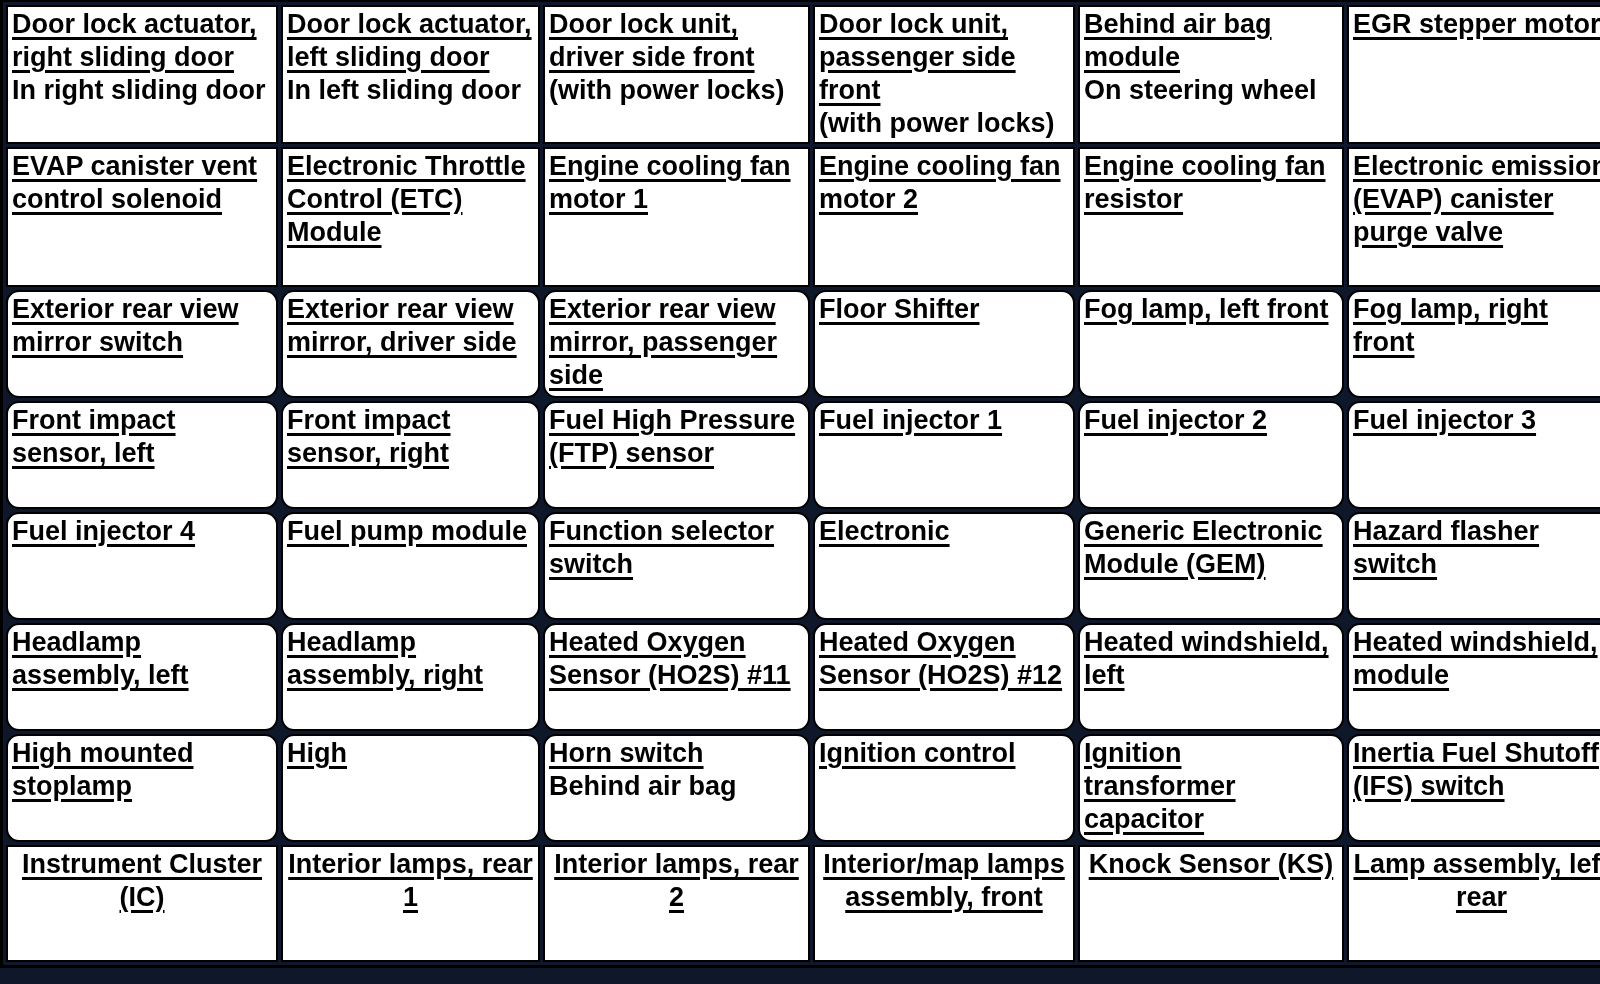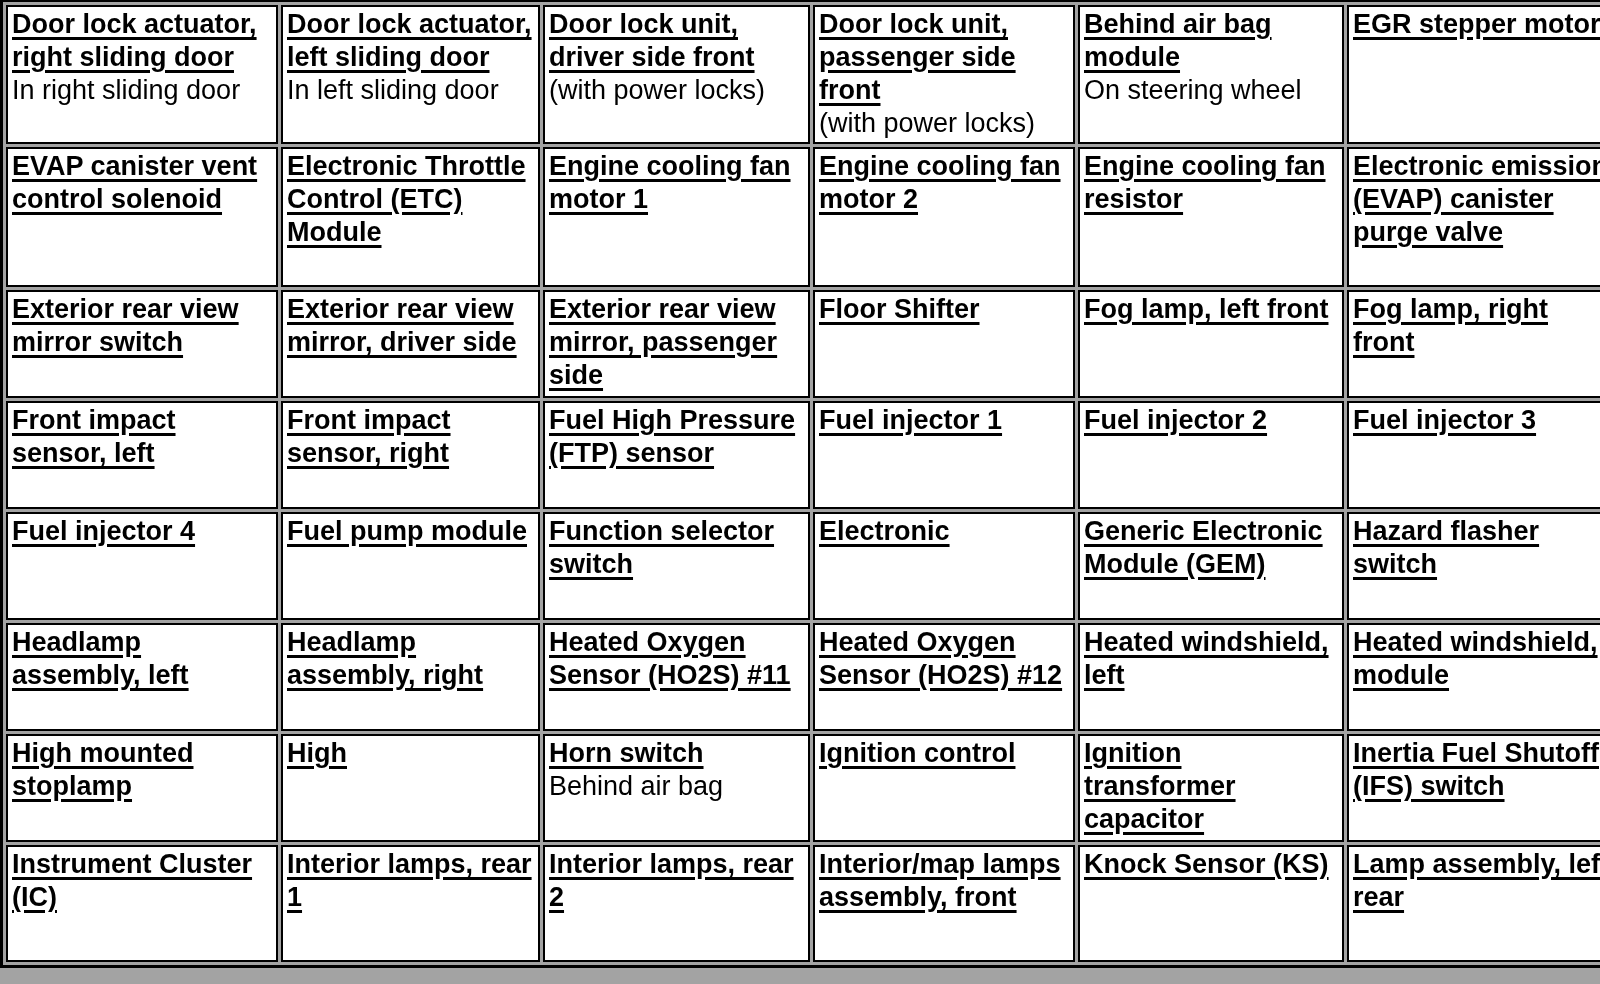--- a/index.html
+++ b/index.html
@@ -5,21 +5,21 @@
   html, body {
     margin: 0;
     padding: 0;
     background: #ffffff;
     font-family: "Liberation Sans", sans-serif;
   }
   .page {
     width: 1600px;
     height: 984px;
     overflow: hidden;
-    background: #a3a3a3;
+    background: #0f172a;
   }
   table.component-table {
     table-layout: fixed;
     border-collapse: separate;
     border-spacing: 3px;
     border: 3px solid #000000;
     width: 1604px;
     margin-top: -1px;
     margin-left: 0;
   }
@@ -30,32 +30,32 @@
     vertical-align: top;
     padding: 1px 4px 2px 4px;
     font-size: 27px;
     line-height: 33px;
     color: #000000;
     overflow: hidden;
     word-wrap: break-word;
   }
   tr.row-tall td.cell   { height: 138px; }
   tr.row-tall2 td.cell  { height: 140px; }
-  tr.row-med td.cell    { height: 108px; }
-  tr.row-last td.cell   { height: 117px; }
+  tr.row-med td.cell    { height: 108px; border-radius: 13px; }
+  tr.row-last td.cell   { height: 117px; text-align: center; }
   a.component-link {
     font-weight: bold;
     color: #000000;
     text-decoration: underline;
     text-decoration-thickness: 3px;
     text-underline-offset: 4px;
     cursor: pointer;
   }
   .component-note {
-    font-weight: normal;
+    font-weight: bold;
     color: #000000;
   }
 </style>
 </head>
 <body>
 
 <div class="page">
   <table class="component-table">
     <colgroup>
       <col style="width:272px">

